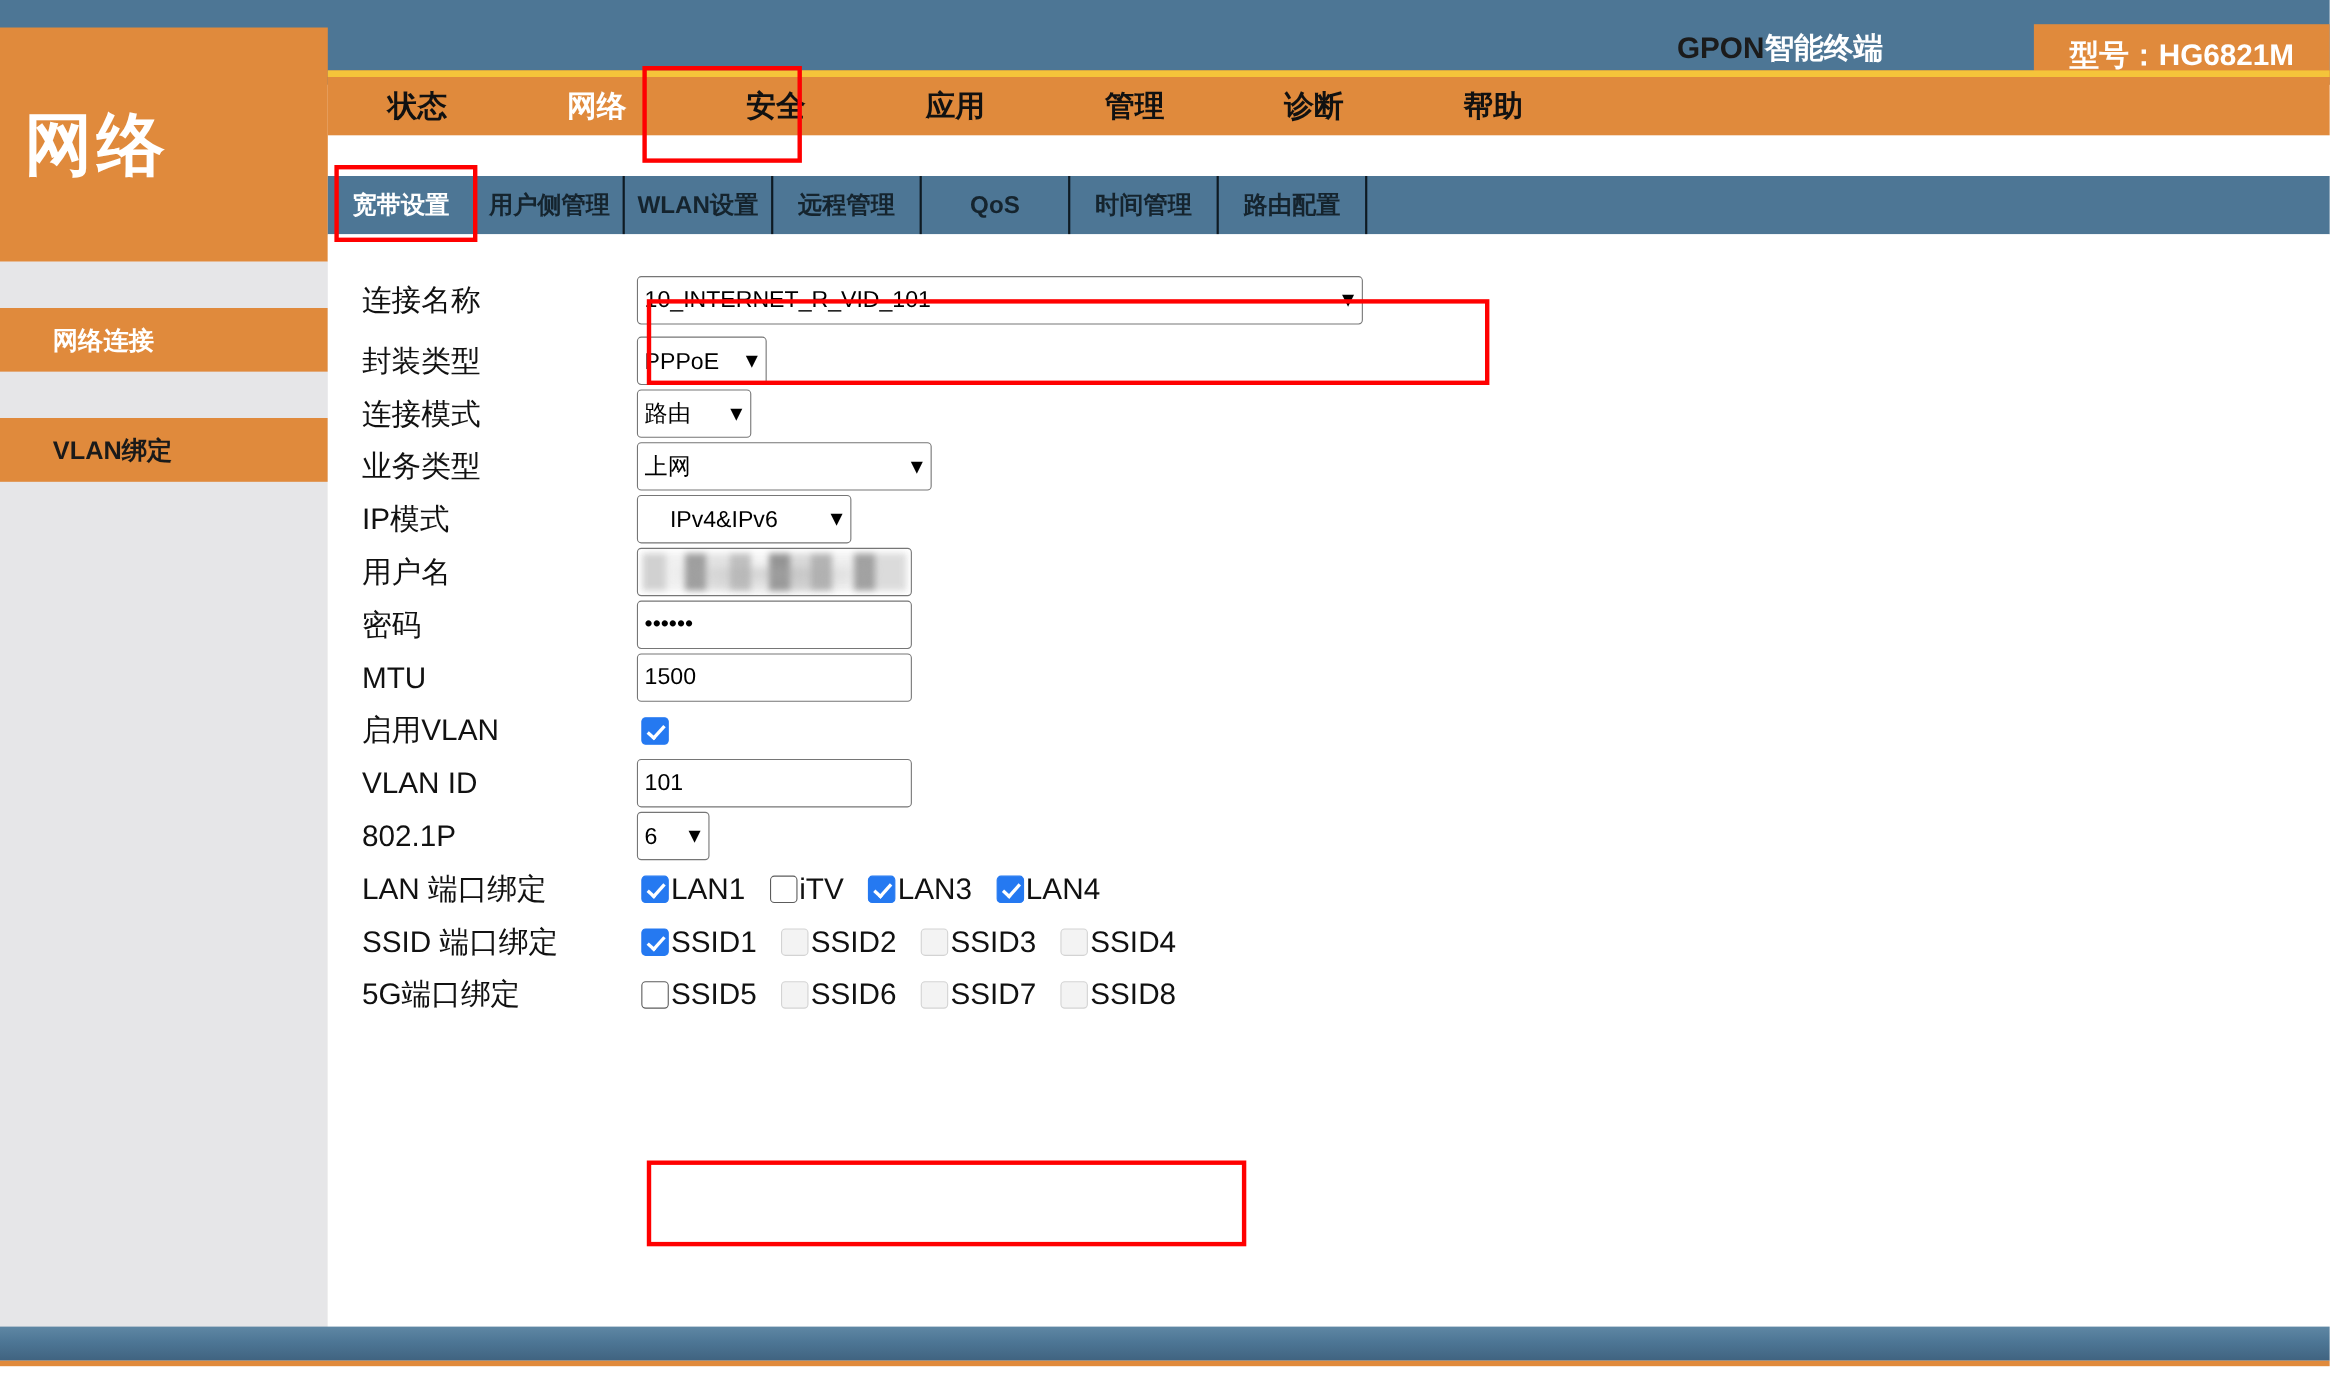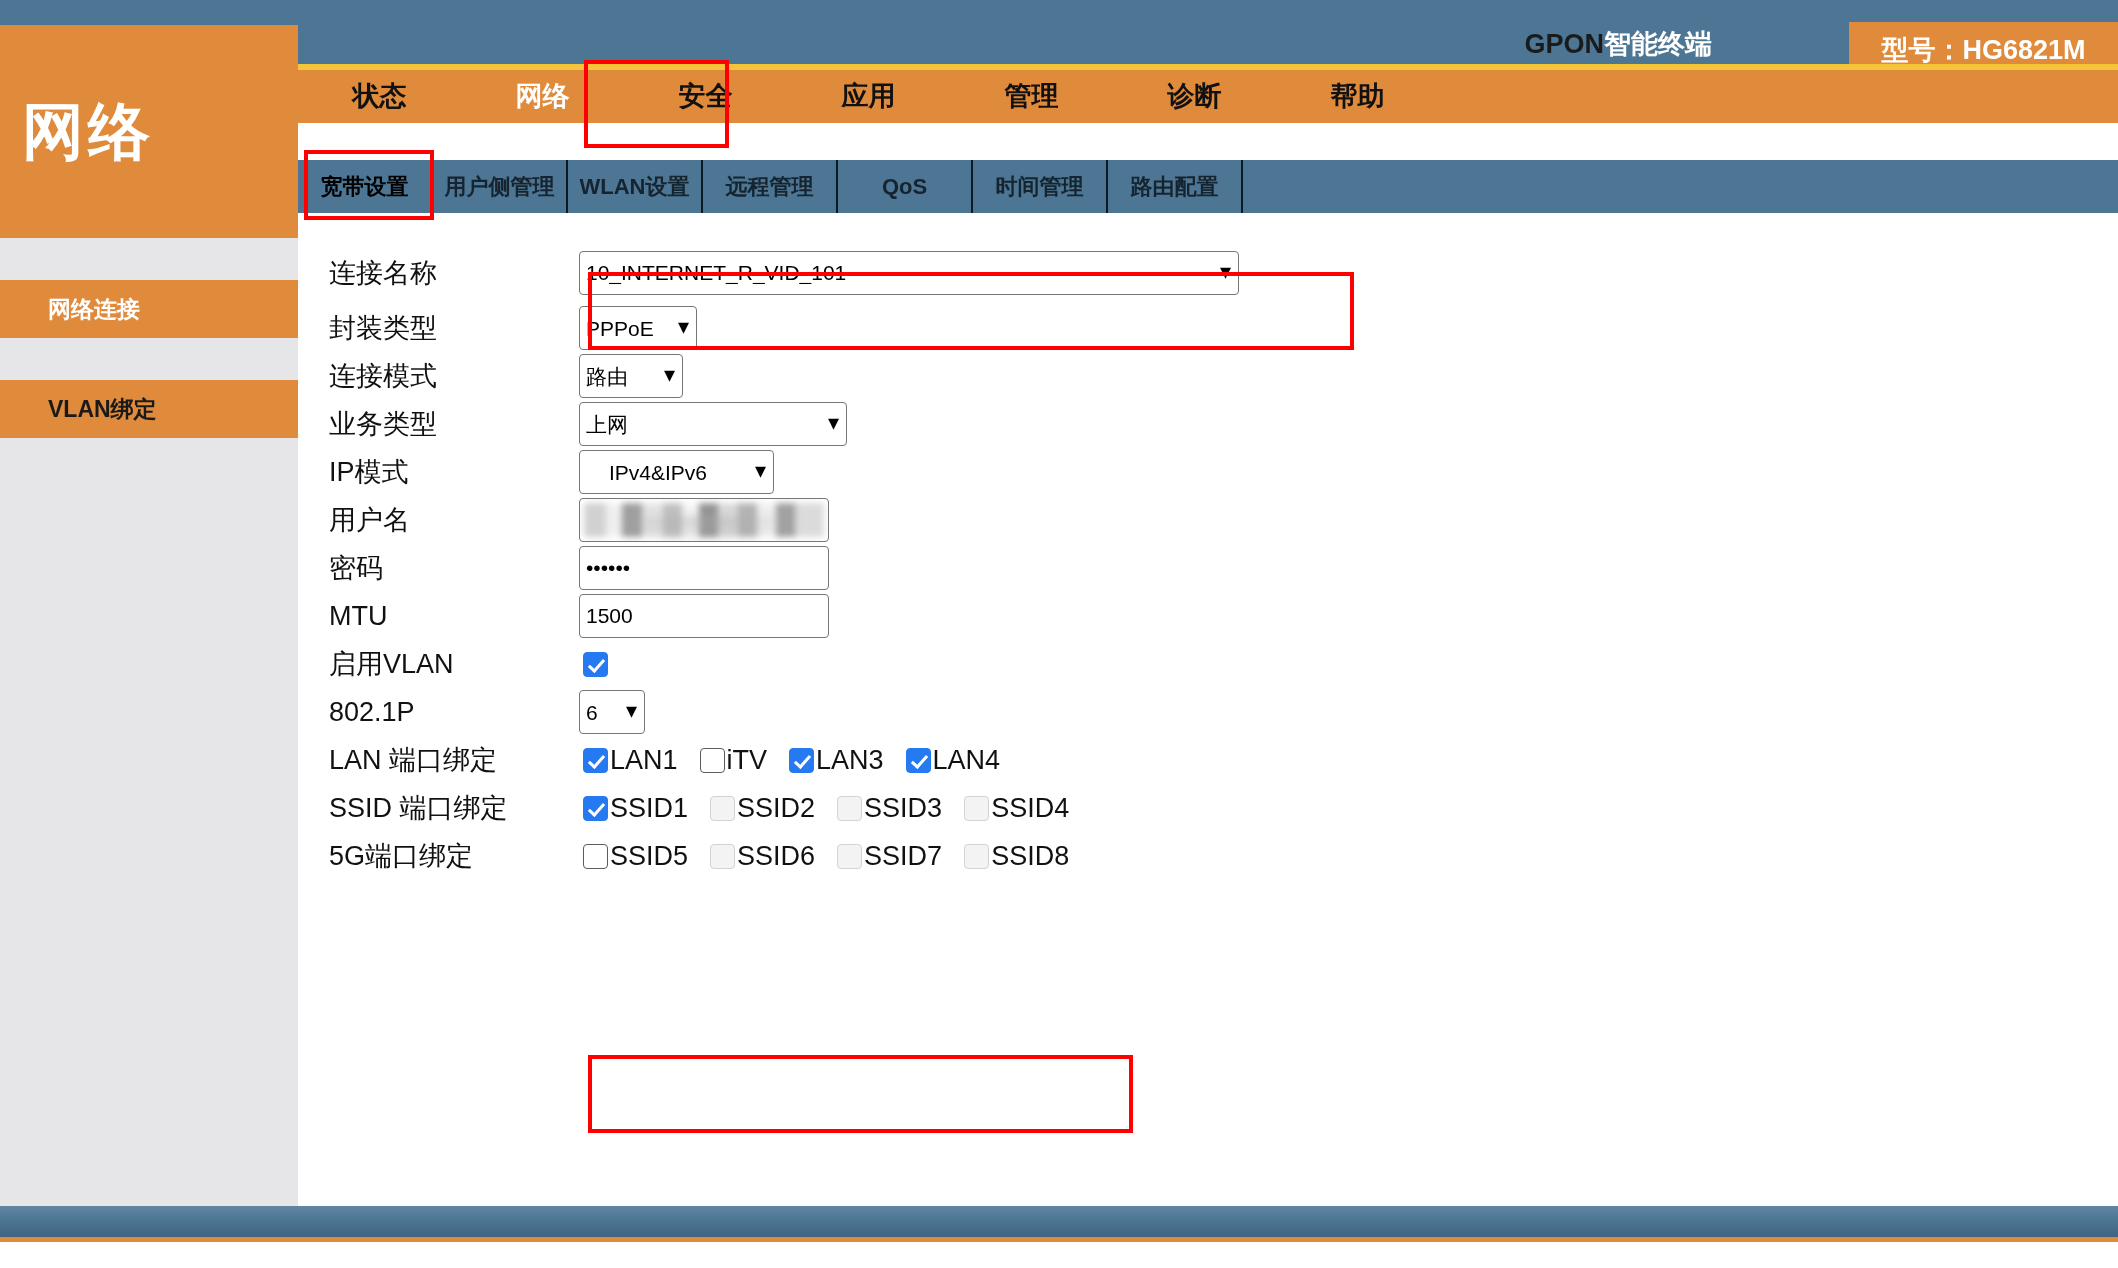--- a/index.html
+++ b/index.html
@@ -61,21 +61,21 @@
     display:flex; align-items:stretch;
   }
   .subnav .sub-item {
     flex:0 0 auto;
     width:135px;
     display:flex; align-items:center; justify-content:center;
     font-size:22px; font-weight:bold; color:#15242e;
     border-right:2px solid #0e1a22;
     cursor:pointer;
   }
-  .subnav .sub-item.active { color:#000000; }
+  .subnav .sub-item.active { color:#ffffff; }
   .subnav .sub-filler { flex:1 1 auto; }
 
   
   .sidebar {
     position:absolute; left:0; top:238px; width:298px; height:990px;
     background:#e6e6e8;
   }
   .side-item {
     height:58px; display:flex; align-items:center;
     padding-left:48px;
@@ -312,20 +312,26 @@
         </div>
       </div>
 
       <div class="row" style="height:48px;">
         <div class="lbl">启用VLAN</div>
         <div class="ctl" style="padding-left:4px;">
           <input type="checkbox" class="cb checked" checked="" style="">
         </div>
       </div>
 
+      <div class="row" style="height:48px;">
+        <div class="lbl">VLAN ID</div>
+        <div class="ctl">
+          <input type="text" class="txt-vlan" value="101" style="">
+        </div>
+      </div>
 
       <div class="row" style="height:48px;">
         <div class="lbl">802.1P</div>
         <div class="ctl">
           <span class="selwrap sel-8021p">
             <select>
               <option>6</option>
             </select>
           </span>
         </div>

